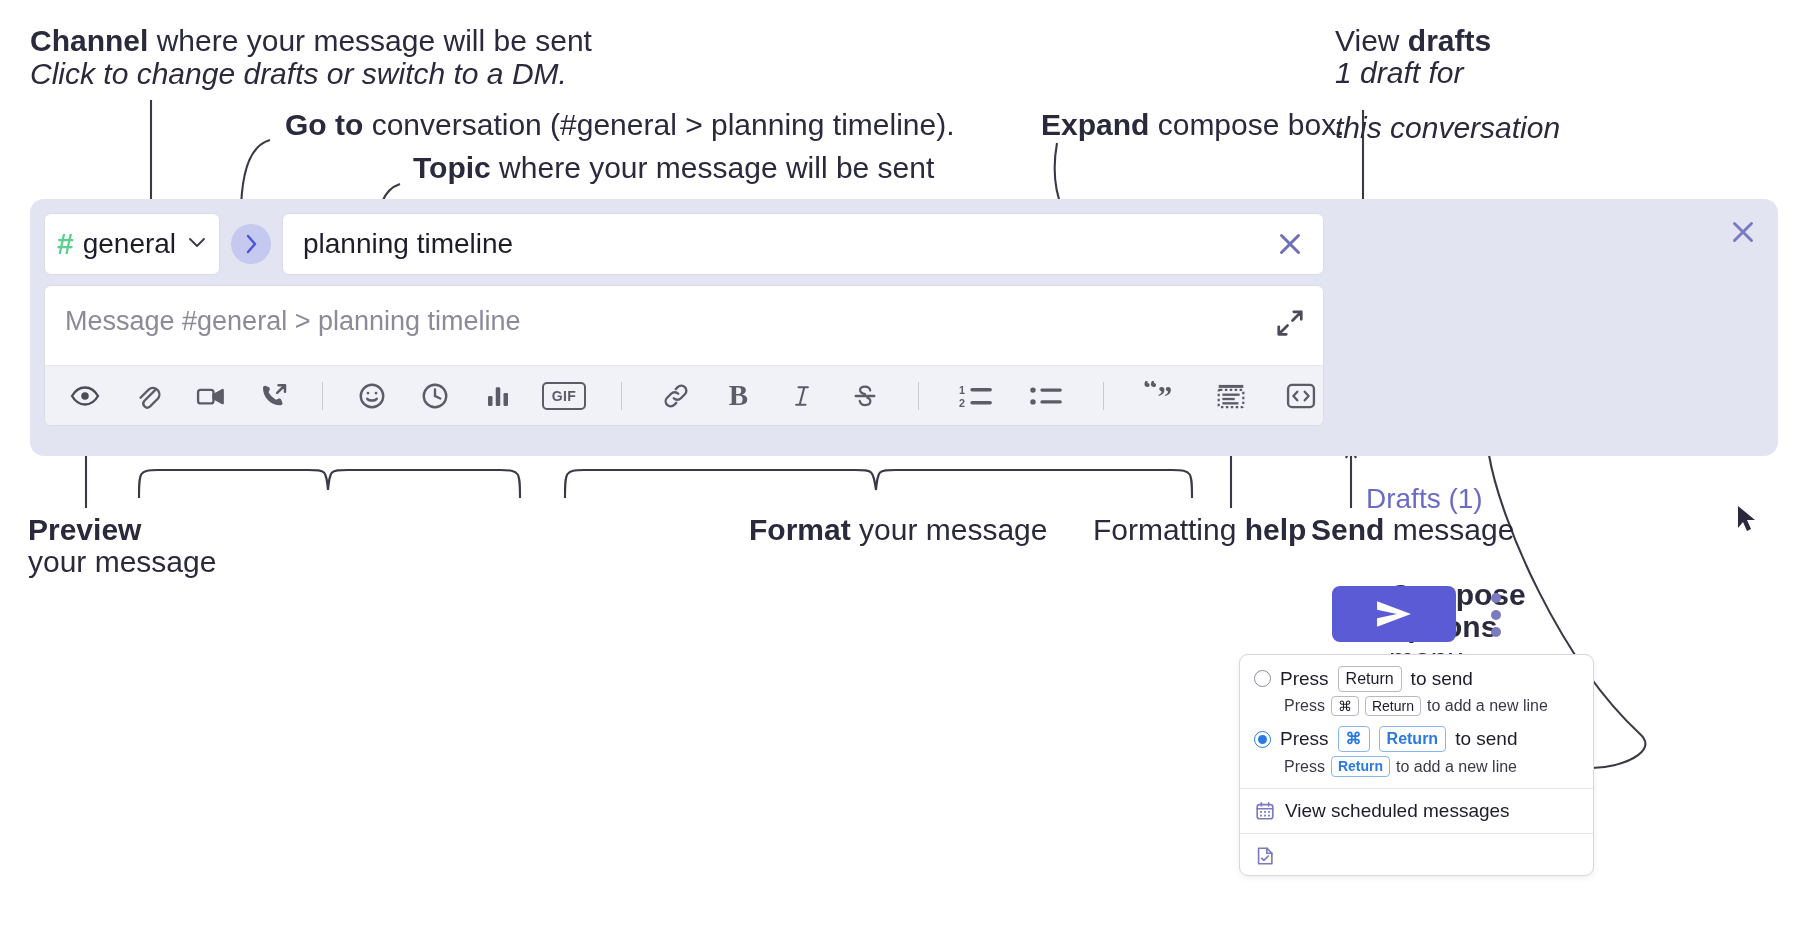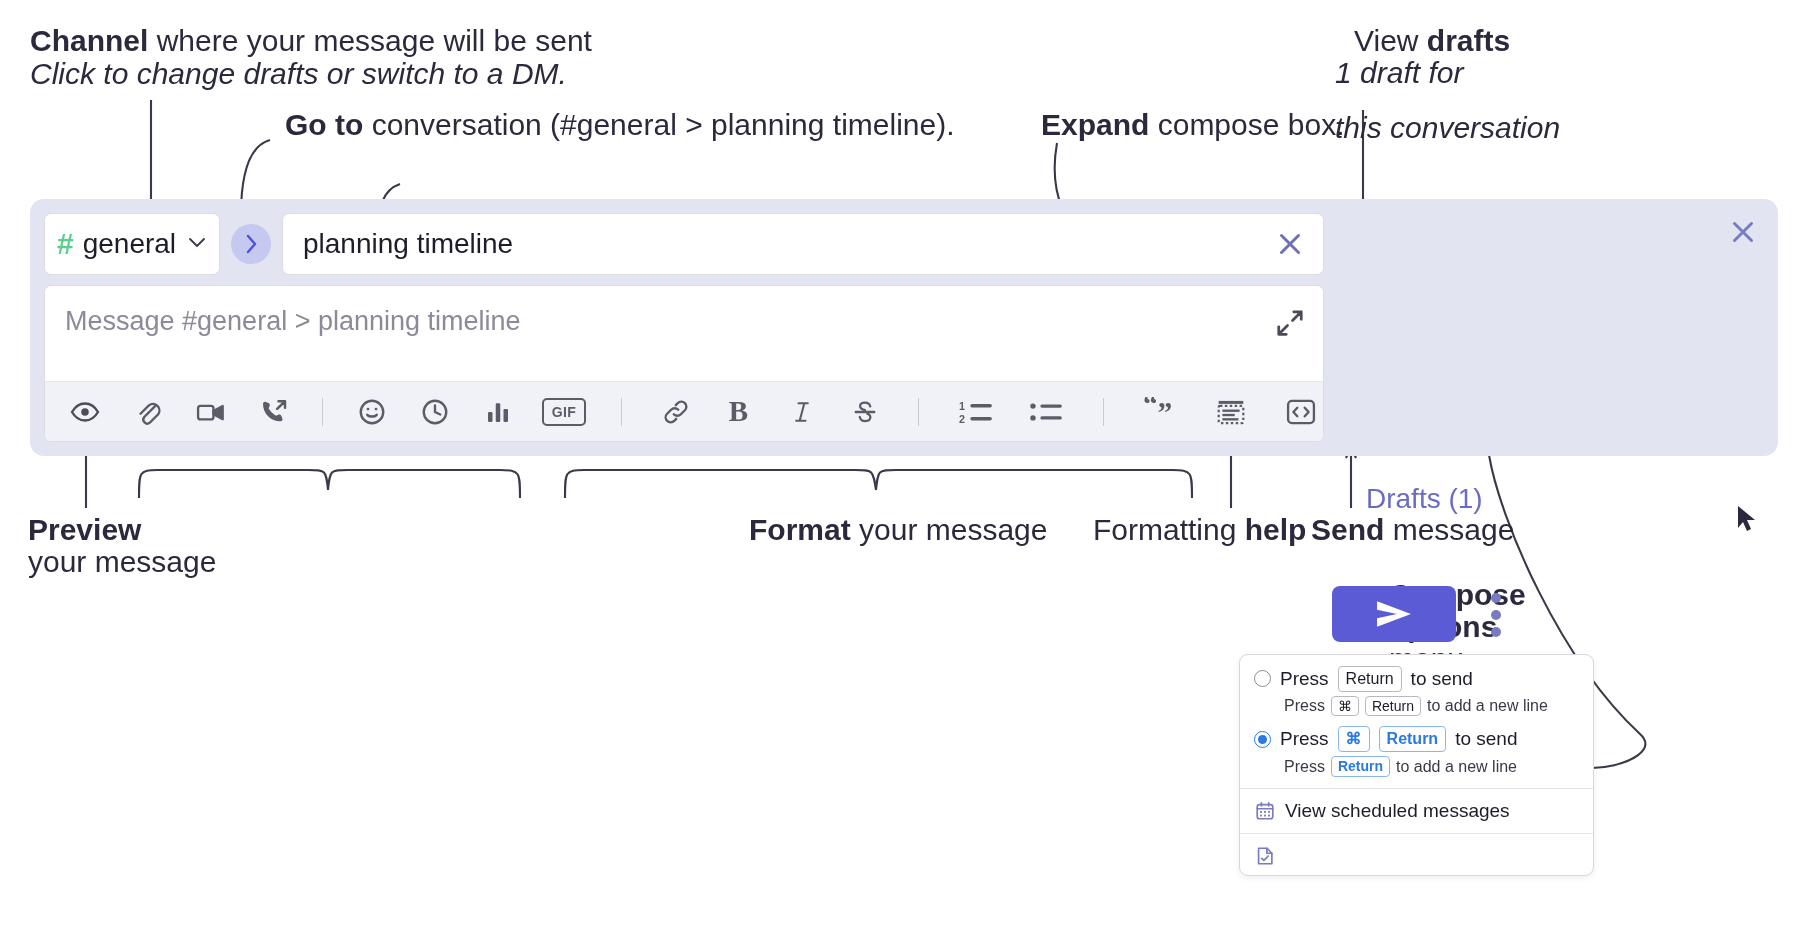--- a/index.html
+++ b/index.html
@@ -67,21 +67,21 @@
     flex:1; border:0; outline:0; background:transparent;
     font-family:inherit; font-size:28px; color:#1d1c29;
   }
   .topic-clear { width:34px; height:34px; flex:none; cursor:pointer; }
 
   .editor {
     margin-top:10px;
     background:#ffffff;
     border:1px solid #dddce3;
     border-radius:7px;
-    height:157px;
+    height:141px;
     position:relative;
     overflow:hidden;
   }
   .editor-text {
     position:absolute; left:20px; top:20px;
     font-size:27px; color:#8b8a99;
   }
   .expand-icon { position:absolute; right:18px; top:22px; cursor:pointer; }
 
   .toolbar {
@@ -198,26 +198,29 @@
     <b>Channel</b><span> where your message will be sent</span>
   </div>
   <div class="anno s32" style="left:30px; top:55px;">
     <i>Click to change drafts or switch to a DM.</i>
   </div>
 
   <div class="anno s32" style="left:285px; top:106px;">
     <b>Go to</b><span> conversation (#general &gt; planning timeline).</span>
   </div>
 
+  <div class="anno s32" style="left:413px; top:149px;">
+    <b>Topic</b><span> where your message will be sent</span>
+  </div>
 
   <div class="anno s32" style="left:1041px; top:106px;">
     <b>Expand</b><span> compose box.</span>
   </div>
 
-  <div class="anno s32" style="left:1335px; top:22px;margin-left:19px;">
+  <div class="anno s32" style="left:1335px; top:22px;">
     <span>View </span><b>drafts</b>
   </div>
   <div class="anno s32" style="left:1335px; top:54px;">
     <i>1 draft for</i>
   </div>
   <div class="anno s32" style="left:1335px; top:85px;margin-top:24px;">
     <i>this conversation</i>
   </div>
 
   <div class="anno s32" style="left:28px; top:511px;">

